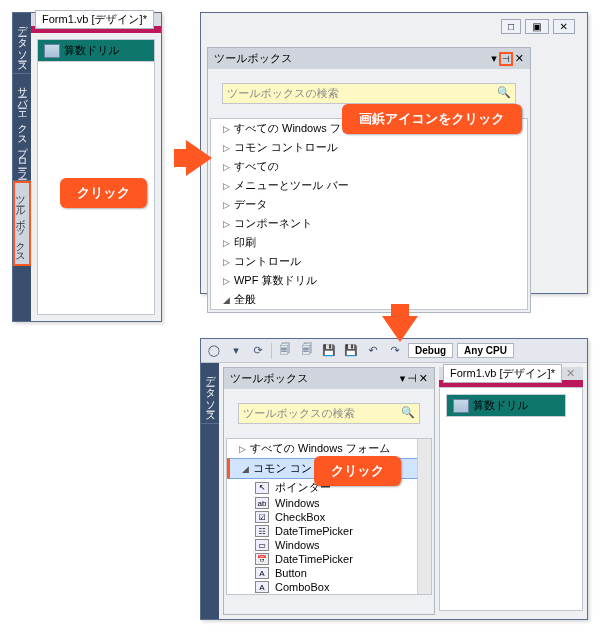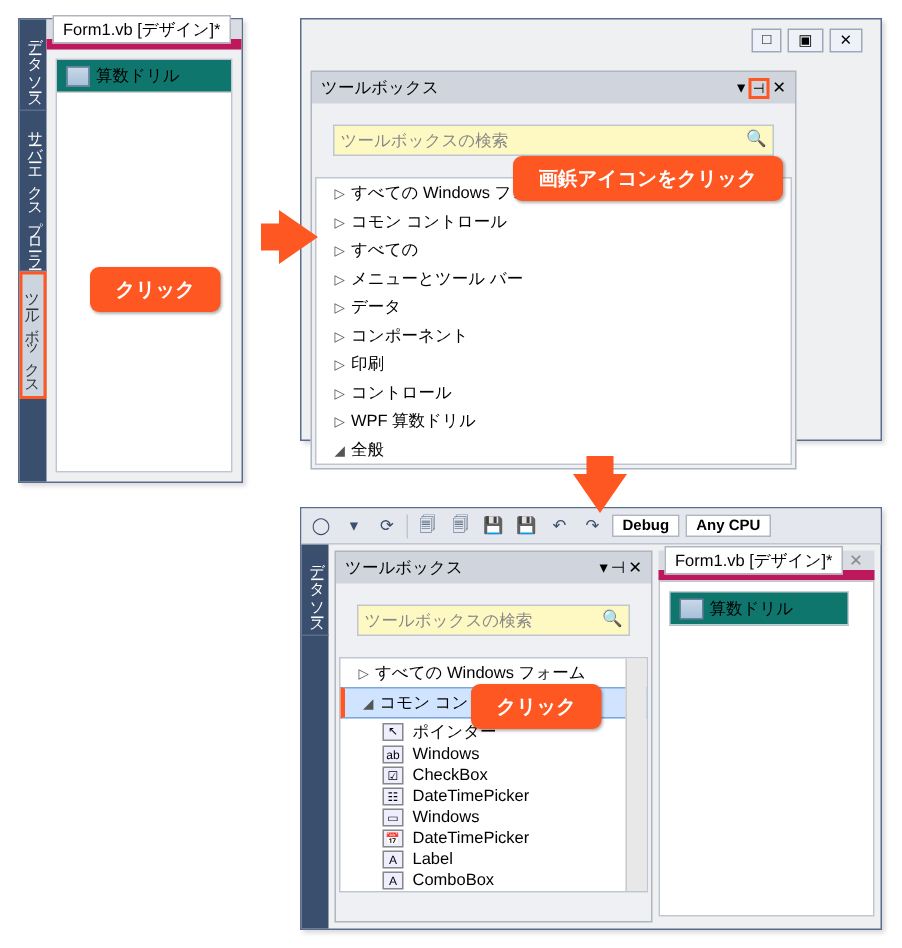--- a/index.html
+++ b/index.html
@@ -341,21 +341,21 @@
         <div class="tool">
           <span class="ticon">▭</span>
           <span>Windows</span>
         </div>
         <div class="tool">
           <span class="ticon">📅</span>
           <span>DateTimePicker</span>
         </div>
         <div class="tool">
           <span class="ticon">A</span>
-          <span>Label</span>
+          <span>Button</span>
         </div>
         <div class="tool">
           <span class="ticon">A</span>
           <span>ComboBox</span>
         </div>
       </div>
   </div>
 
   <div style="position:absolute;left:238px;top:28px;right:4px;bottom:4px;">
     <div class="tabhdr" style="position:static;height:20px;">

